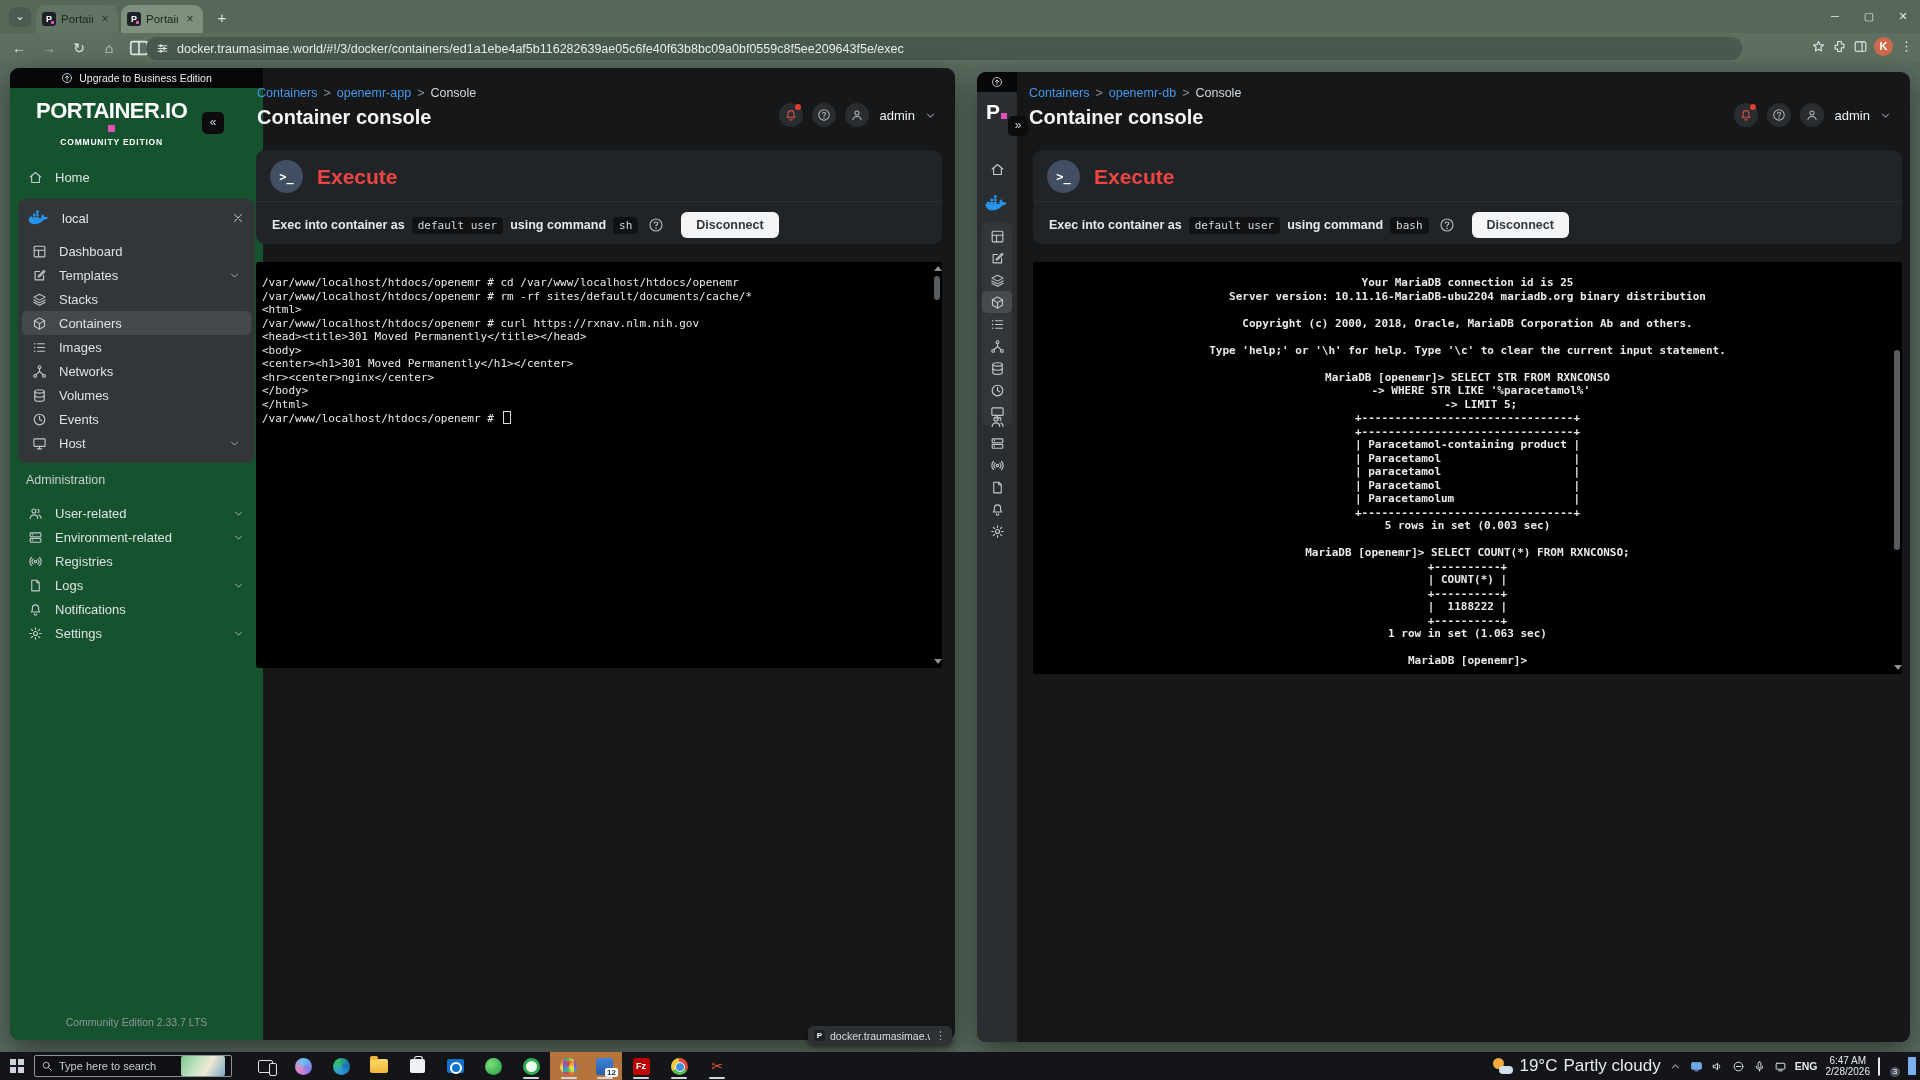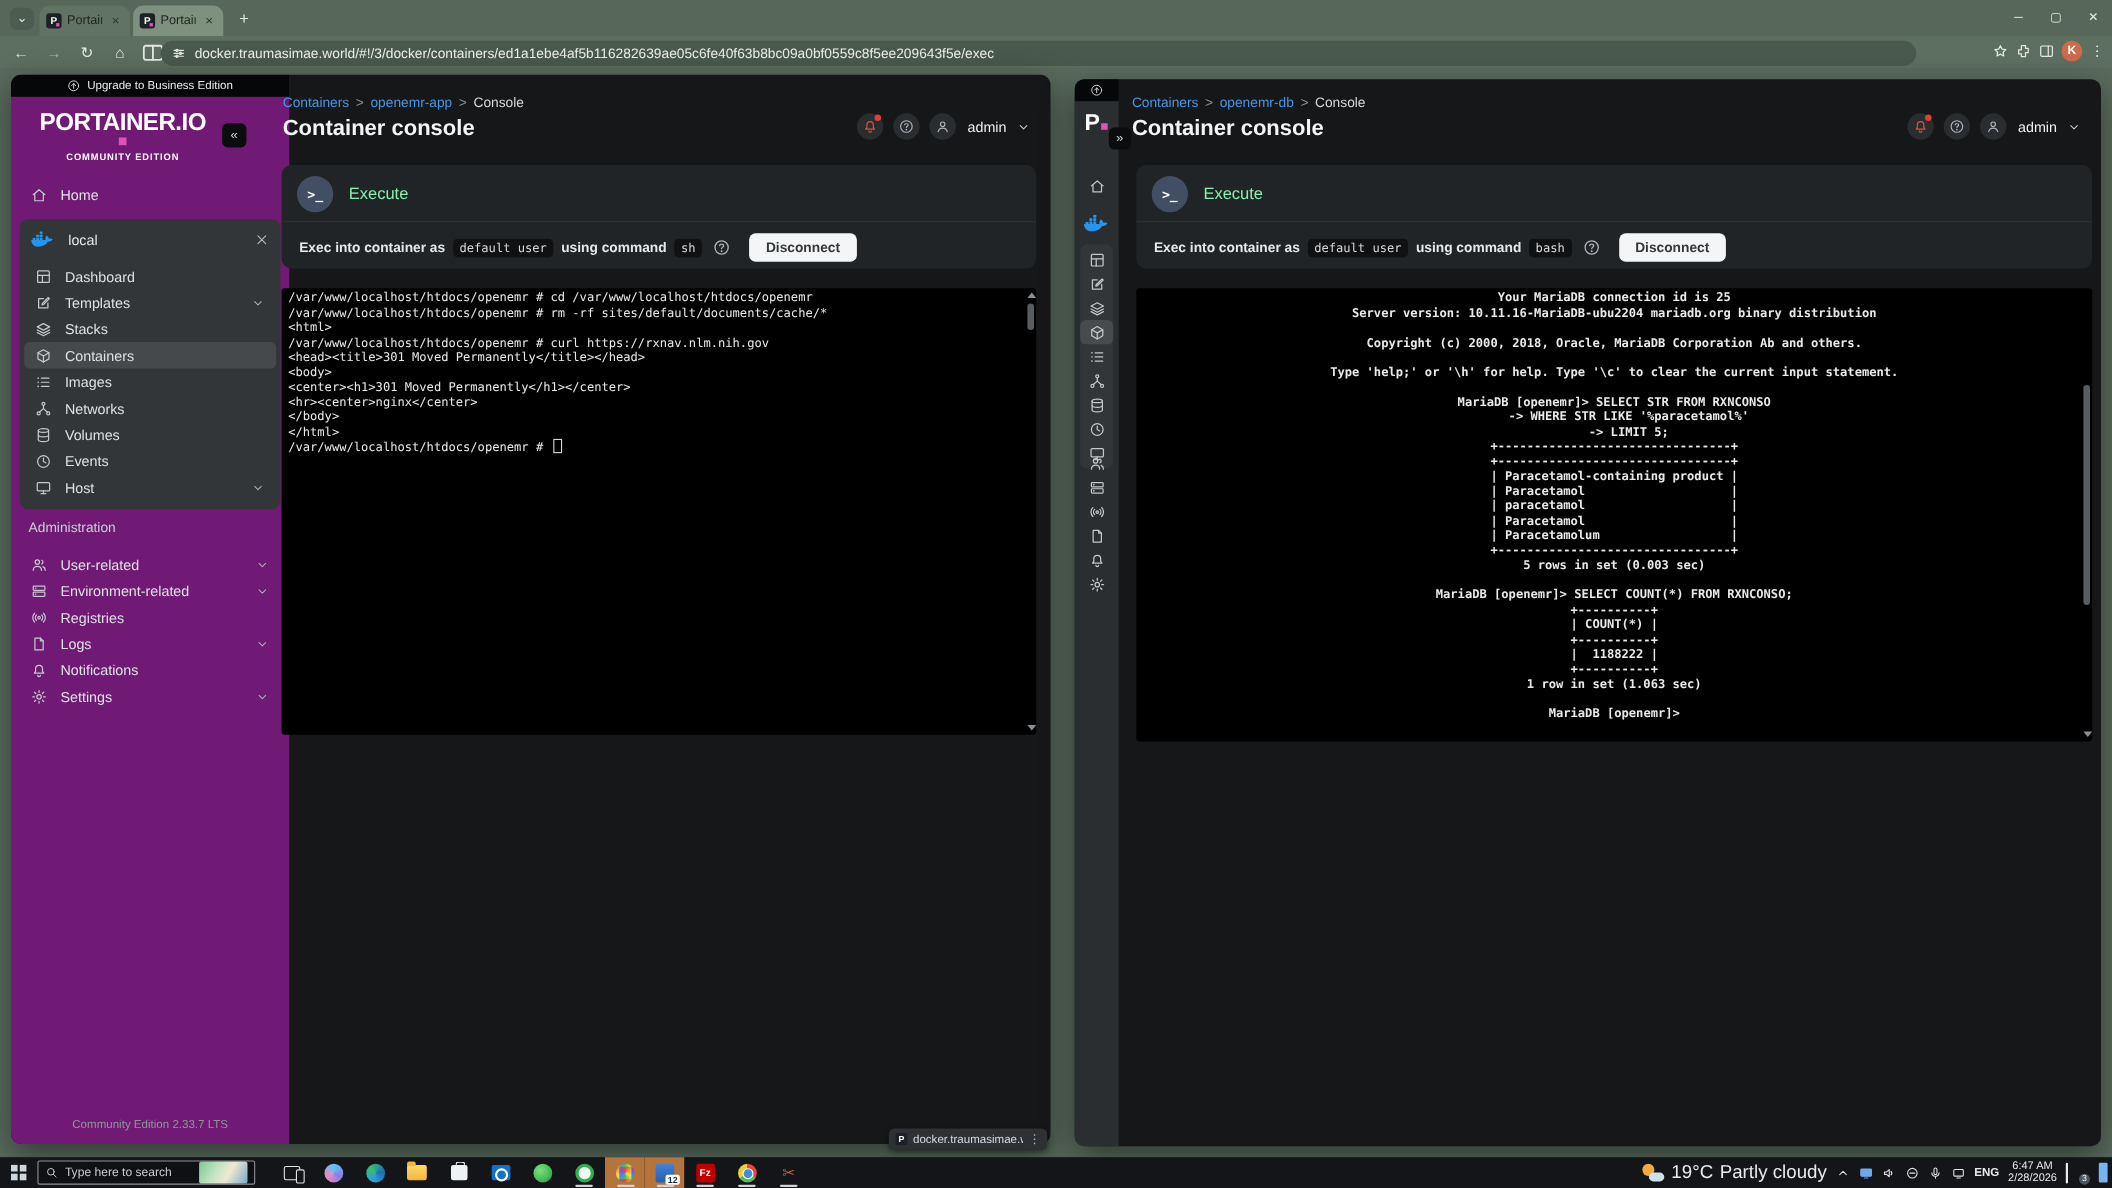--- a/index.html
+++ b/index.html
@@ -33,21 +33,21 @@
   .avatarK { width:19px; height:19px; border-radius:50%; background:#cf6a4c; color:#fff; font-size:11px; font-weight:bold; text-align:center; line-height:19px; }
 
   
   .desktop { position:absolute; top:62px; left:0; right:0; height:990px; background:#5a6b5e; }
 
   .pane { position:absolute; background:#151719; border-radius:9px; box-shadow:0 10px 30px rgba(0,0,0,.45); overflow:hidden; }
   .pane-left  { left:10px;  top:6px;  width:945px; height:972px; }
   .pane-right { left:977px; top:10px; width:933px; height:970px; }
 
   
-  .sidebar { position:absolute; left:0; top:0; bottom:0; width:253px; background:#701a75; }
+  .sidebar { position:absolute; left:0; top:0; bottom:0; width:253px; background:#14532d; }
   .upgrade { height:20px; background:#060708; color:#e9ebed; font-size:10.5px; display:flex; align-items:center; justify-content:center; gap:6px; }
   .upgrade .ic { width:12px; height:12px; color:#cfd4d8; }
   .logo-row { position:absolute; left:26px; top:30px; }
   .logo-main { font-size:22px; font-weight:bold; letter-spacing:-0.5px; color:#fff; }
   .edition { margin-top:1px; font-size:8.5px; font-weight:bold; letter-spacing:0.8px; color:#fff; display:flex; align-items:center; gap:5px;flex-direction:column; }
   .pink-sq { width:7px; height:7px; background:#e052b5; display:inline-block; }
   .collapse-btn { position:absolute; left:192px; top:44px; width:22px; height:22px; background:#0b0c0d; border-radius:5px; color:#cfd4d8; font-size:12px; text-align:center; line-height:21px; }
   .nav-row { height:24px; display:flex; align-items:center; gap:12px; padding:0 10px; color:#dde1e4; font-size:13px; border-radius:5px; }
   .nav-row .ic { width:15px; height:15px; color:#c3c8cd; flex:none; }
   .nav-row .lbl { flex:1; white-space:nowrap; }
@@ -100,31 +100,31 @@
   .circ.bell .ic { color:#dd5144; }
   .circ.bell em { position:absolute; top:1px; right:2px; width:6px; height:6px; border-radius:50%; background:#e03e31; }
   .uname { color:#eef1f3; font-size:13px; margin-left:2px; }
   .hdr-actions .chev { width:13px; height:13px; color:#c6cbd0; }
 
   .widget { position:absolute; background:#212427; border-radius:9px; }
   .pane-left  .widget { left:11px; right:13px; top:82px; height:94px; }
   .pane-right .widget { left:16px; right:8px;  top:78px; height:94px; }
   .widget-head { display:flex; align-items:center; gap:14px; padding:10px 14px 8px; border-bottom:1px solid rgba(255,255,255,.05); }
   .exec-circ { width:33px; height:33px; border-radius:50%; background:#414e63; color:#fff; font-family:"DejaVu Sans Mono",monospace; font-size:12px; font-weight:bold; display:flex; align-items:center; justify-content:center; }
-  .widget-title { font-size:15px; font-weight:400; color:#86efac; }
+  .widget-title { font-size:21px; font-weight:700; color:#ef4444; }
   .exec-row { display:flex; align-items:center; gap:7px; padding:10px 16px 0; font-size:12.5px; font-weight:600; color:#e6e9ec; }
   .chip { font-family:"DejaVu Sans Mono",monospace; font-weight:normal; font-size:11px; color:#d6dadd; background:#0f1113; border-radius:4px; padding:2px 6px; }
   .q-circ { width:16px; height:16px; margin-left:3px; }
   .q-circ .ic { width:16px; height:16px; color:#aeb4ba; }
   .btn-disconnect { margin-left:10px; background:#f4f5f6; color:#33383c; font-size:12.5px; font-weight:600; border:none; border-radius:6px; padding:6px 15px; font-family:inherit; }
 
   .terminal { position:absolute; background:#000; border-radius:3px; font-family:"DejaVu Sans Mono",monospace; color:#e9e9e9; }
   .pane-left  .terminal { left:11px; right:13px; top:194px; height:406px; }
   .pane-right .terminal { left:16px; right:8px;  top:190px; height:412px; }
-  .term-lines { padding:2px 6px; }
+  .term-lines { padding:2px 6px;margin-top:12px; }
   .tline { font-size:11px; line-height:13.5px; white-space:pre; }
   .pane-right .tline { font-weight:bold;text-align:center; }
   .pane-left .tline:last-child::after { content:""; display:inline-block; width:6px; height:11px; border:1px solid #d7dadc; margin-left:3px; vertical-align:-2px; }
   .scrollbar { position:absolute; right:0; top:0; bottom:0; width:10px; }
   .sb-thumb { position:absolute; left:2px; width:6px; background:#585d62; border-radius:3px; }
   .sb-arrow { position:absolute; left:2px; width:0; height:0; border-left:4px solid transparent; border-right:4px solid transparent; }
   .sb-up { top:4px; border-bottom:5px solid #8a8f94; }
   .sb-down { bottom:4px; border-top:5px solid #8a8f94; }
   .pane-left .sb-thumb { top:14px; height:24px; }
   .pane-right .sb-thumb { top:88px; height:200px; }

